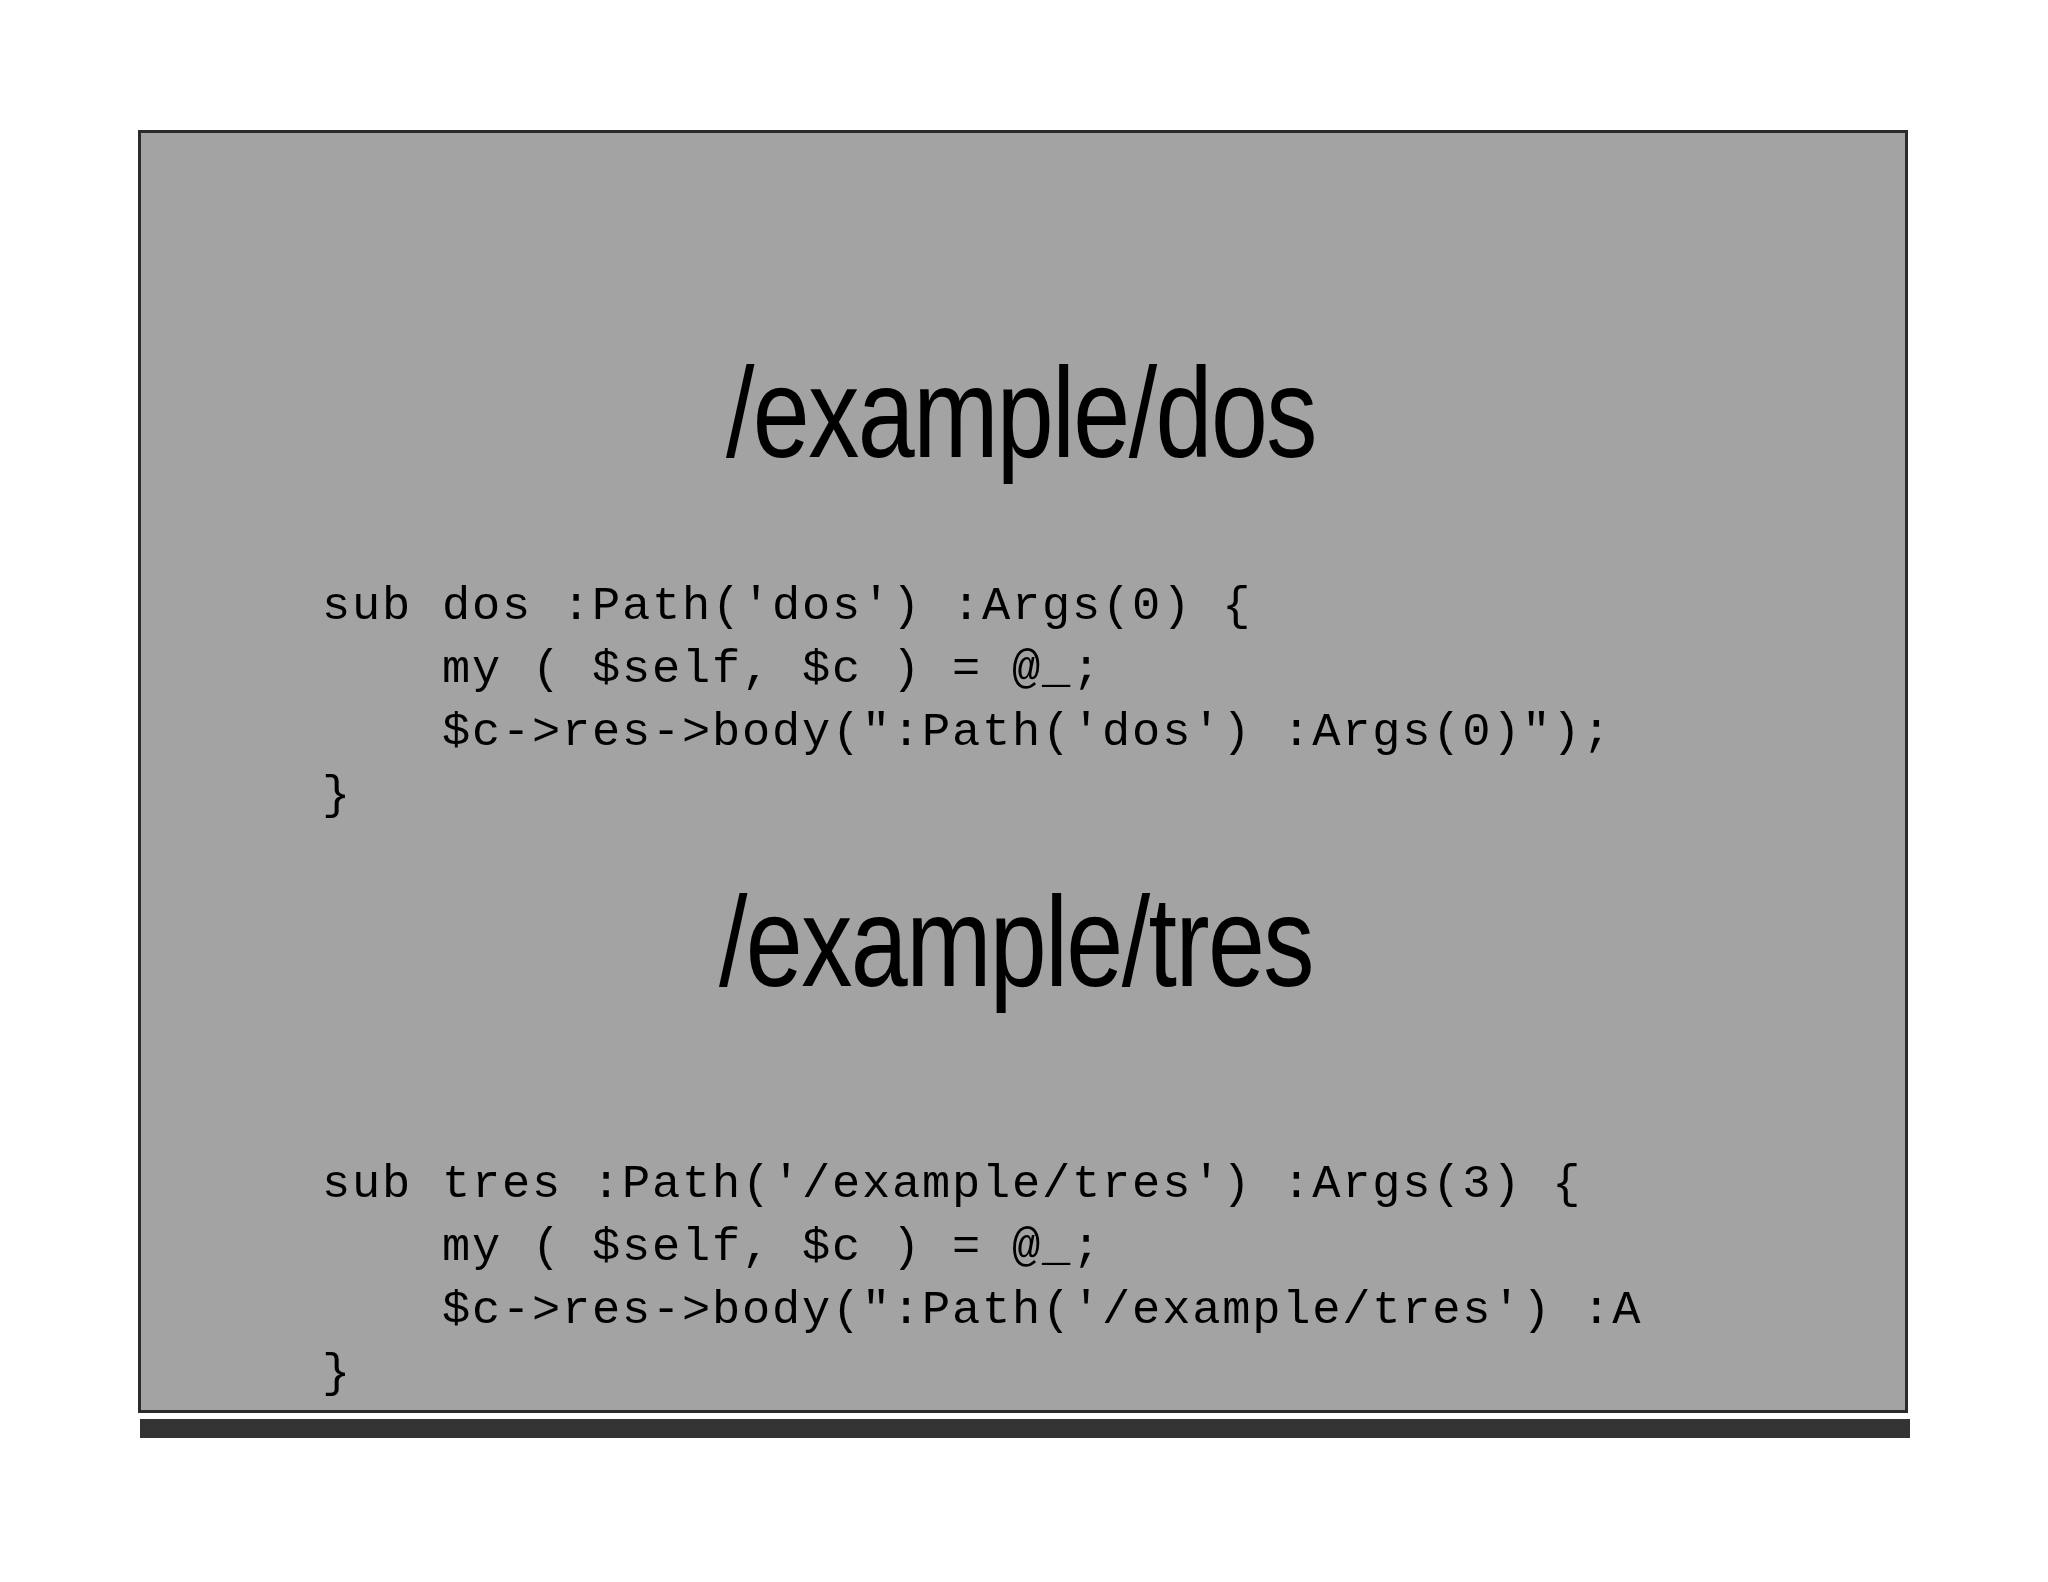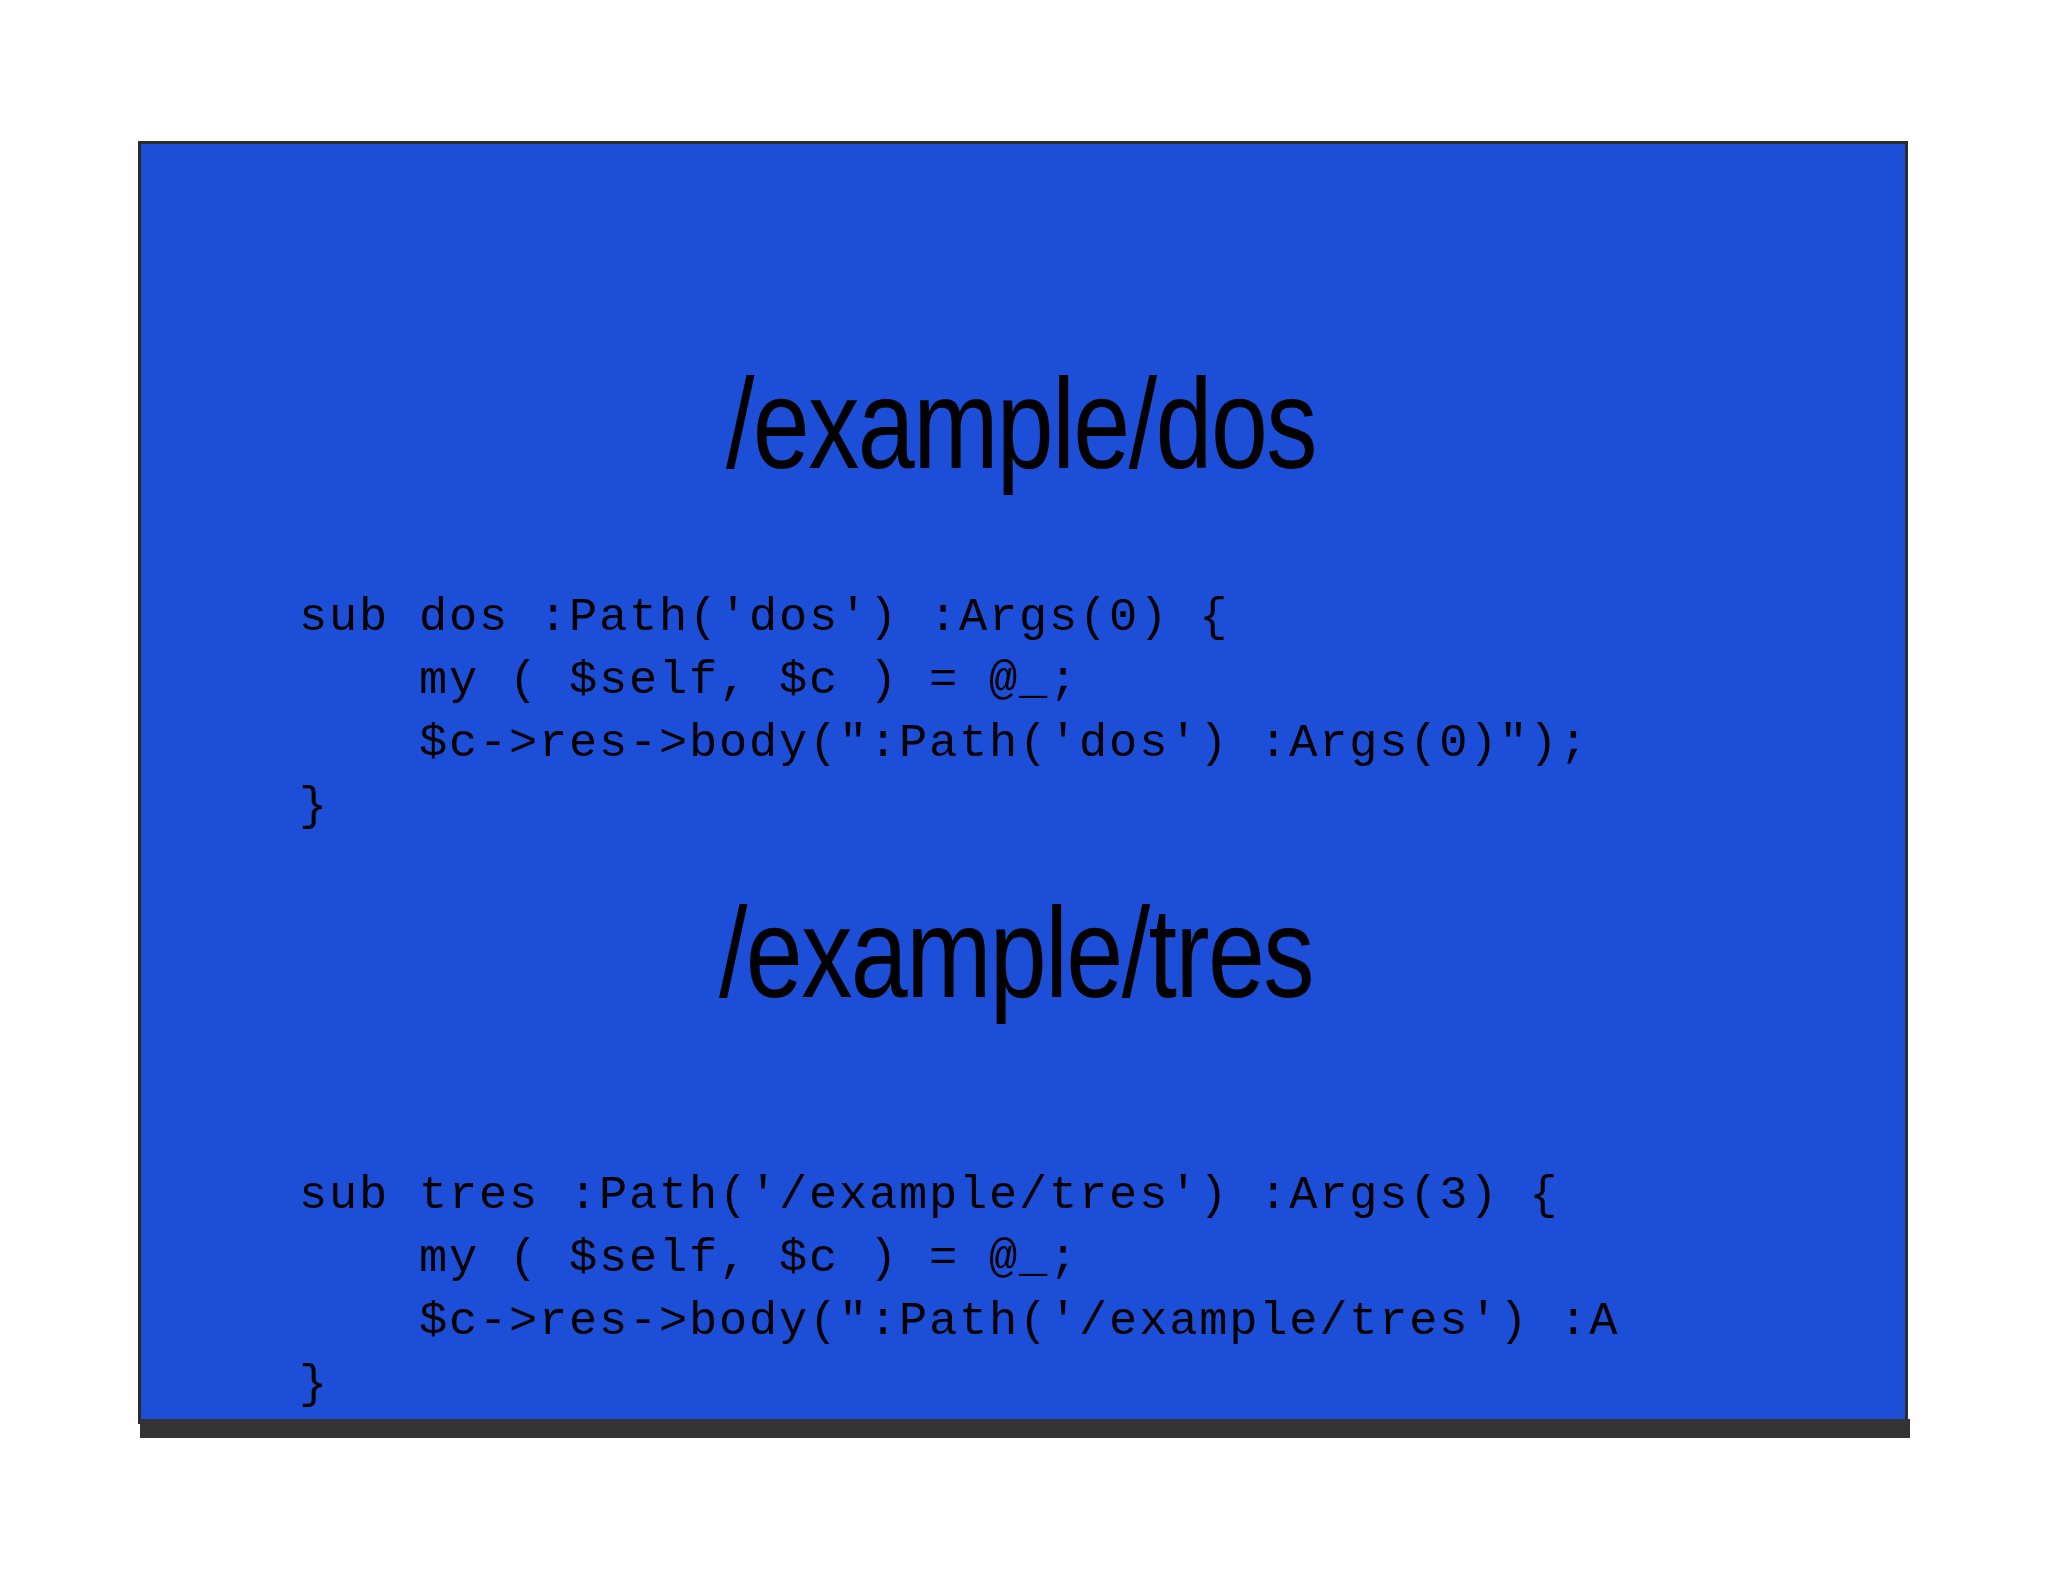--- a/index.html
+++ b/index.html
@@ -12,24 +12,24 @@
     height: 1582px;
     position: relative;
     overflow: hidden;
     font-family: "Liberation Sans", sans-serif;
   }
 
   
   #slide-frame {
     position: absolute;
     left: 138px;
-    top: 141px;
+    top: 130px;
     width: 1770px;
     height: 1283px;
-    background: #1d4ed8;
+    background: #a3a3a3;
     border: 3px solid #2b2b2b;
     box-sizing: border-box;
     overflow: hidden;
   }
 
   
   #slide-bottom-bar {
     position: absolute;
     left: 140px;
     top: 1419px;
@@ -76,20 +76,21 @@
     left: 158px;
     top: 442px;
   }
   #code-tres {
     left: 158px;
     top: 1020px;
   }
   .code-line {
     display: block;
     white-space: pre;
+    margin-left: 23px;
   }
 </style>
 </head>
 <body>
 
 <div id="slide-frame">
 
   <h1 class="slide-heading" id="heading-dos">/example/dos</h1>
 
   <pre class="code-block" id="code-dos"><span class="code-line">sub dos :Path('dos') :Args(0) {</span><span class="code-line">    my ( $self, $c ) = @_;</span><span class="code-line">    $c-&gt;res-&gt;body(":Path('dos') :Args(0)");</span><span class="code-line">}</span></pre>

